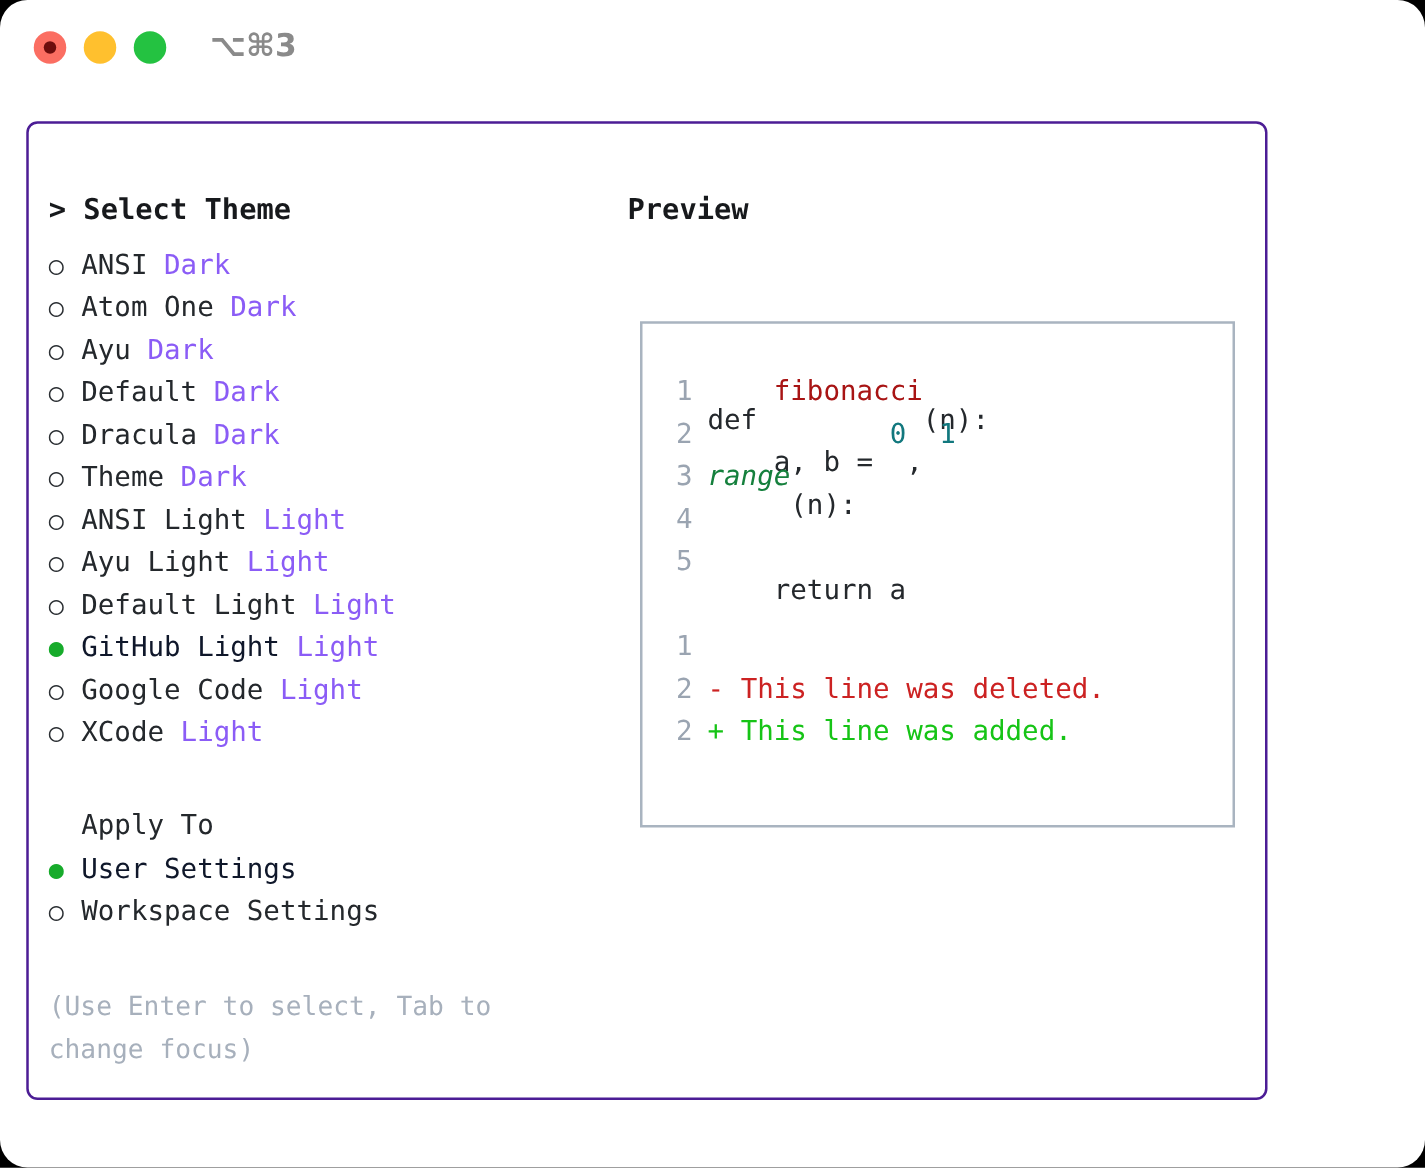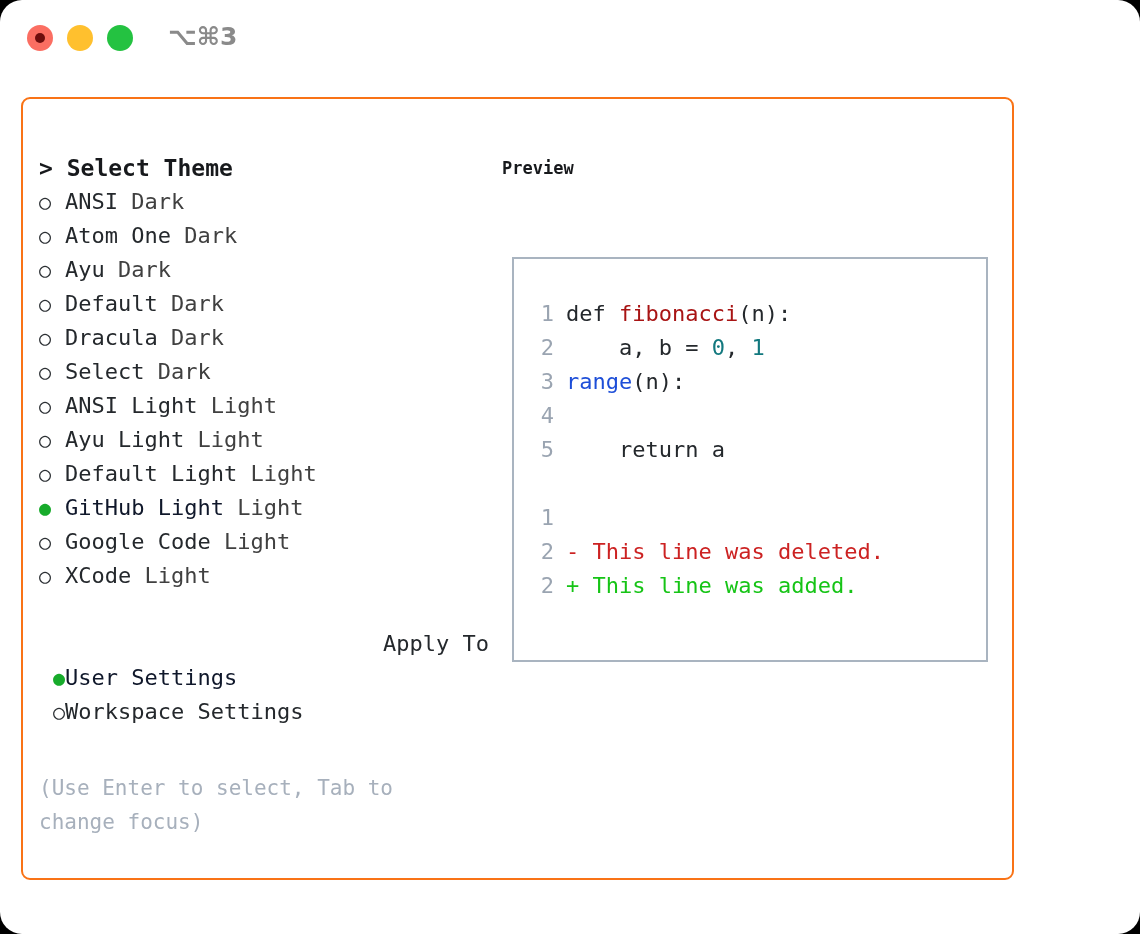--- a/index.html
+++ b/index.html
@@ -50,21 +50,21 @@
     font-weight: bold;
     color: #8a8a8a;
     letter-spacing: 0px;
     font-family: "DejaVu Sans", "Liberation Sans", sans-serif;
   }
   
   .card {
     position: absolute;
     left: 21px; top: 97px;
     width: 993px; height: 783px;
-    border: 2px solid #f97316;
+    border: 2px solid #4c1d95;
     border-radius: 9px;
     background: #ffffff;
   }
   
   .left-col {
     position: absolute;
     left: 16px; top: 52px;
     width: 450px;
   }
   .section-header {
@@ -86,22 +86,22 @@
   .bullet {
     width: 26px;
     flex: 0 0 26px;
     font-size: 20px;
     color: #2b2f33;
     line-height: 34px;
   }
   .bullet.sel { color: #17ab2b; }
   .row-label { color: #24282c; }
   .row-label.sel { color: #0f172a; }
-  .row-tag { color: #404040; }
-  .apply-block { margin-top: 34px; text-align: right; }
+  .row-tag { color: #8b5cf6; margin-top: 11px; }
+  .apply-block { margin-top: 51px; }
   .apply-header {
     font-size: 22px;
     color: #24282c;
     line-height: 34px;
     padding-left: 26px;
     white-space: pre;
   }
   .hint {
     margin-top: 42px;
     font-size: 21px;
@@ -110,21 +110,21 @@
     width: 400px;
     white-space: pre-wrap;
   }
   
   .right-col {
     position: absolute;
     left: 479px; top: 52px;
     width: 500px;
   }
   .preview-title {
-    font-size: 17px;
+    font-size: 23px;
     font-weight: bold;
     color: #17191c;
     line-height: 34px;
   }
   .code-box {
     position: absolute;
     left: 10px; top: 106px;
     width: 476px; height: 405px;
     border: 2px solid #a9b4c0;
     background: #ffffff;
@@ -138,24 +138,24 @@
     white-space: pre;
     padding-left: 12px;
   }
   .ln {
     width: 28px;
     flex: 0 0 28px;
     text-align: right;
     color: #9aa4b1;
     margin-right: 12px;
   }
-  .tok-plain  { color: #24282c; }
+  .tok-plain  { color: #24282c; margin-top: 23px; }
   .tok-func   { color: #a81414; }
   .tok-num    { color: #12787e; }
-  .tok-builtin{ color: #1d4ed8; }
+  .tok-builtin{ color: #15803d; font-style: italic; }
   .gap-line { height: 34px; }
   .diff-ctx { color: #8a8f96; }
   .diff-del { color: #cc2222; }
   .diff-add { color: #16c416; }
 </style>
 </head>
 <body>
 
 <div class="window">
 
@@ -171,21 +171,21 @@
   <div class="card">
 
     <div class="left-col">
       <div class="section-header">&gt; Select Theme</div>
       <div class="theme-list" id="theme-list">
           <div class="row"><span class="bullet">○</span><span class="row-label">ANSI</span><span class="row-tag"> Dark</span></div>
           <div class="row"><span class="bullet">○</span><span class="row-label">Atom One</span><span class="row-tag"> Dark</span></div>
           <div class="row"><span class="bullet">○</span><span class="row-label">Ayu</span><span class="row-tag"> Dark</span></div>
           <div class="row"><span class="bullet">○</span><span class="row-label">Default</span><span class="row-tag"> Dark</span></div>
           <div class="row"><span class="bullet">○</span><span class="row-label">Dracula</span><span class="row-tag"> Dark</span></div>
-          <div class="row"><span class="bullet">○</span><span class="row-label">Select</span><span class="row-tag"> Dark</span></div>
+          <div class="row"><span class="bullet">○</span><span class="row-label">Theme</span><span class="row-tag"> Dark</span></div>
           <div class="row"><span class="bullet">○</span><span class="row-label">ANSI Light</span><span class="row-tag"> Light</span></div>
           <div class="row"><span class="bullet">○</span><span class="row-label">Ayu Light</span><span class="row-tag"> Light</span></div>
           <div class="row"><span class="bullet">○</span><span class="row-label">Default Light</span><span class="row-tag"> Light</span></div>
           <div class="row"><span class="bullet sel">●</span><span class="row-label sel">GitHub Light</span><span class="row-tag"> Light</span></div>
           <div class="row"><span class="bullet">○</span><span class="row-label">Google Code</span><span class="row-tag"> Light</span></div>
           <div class="row"><span class="bullet">○</span><span class="row-label">XCode</span><span class="row-tag"> Light</span></div>
         </div>
 
       <div class="apply-block">
         <div class="apply-header">Apply To</div>

